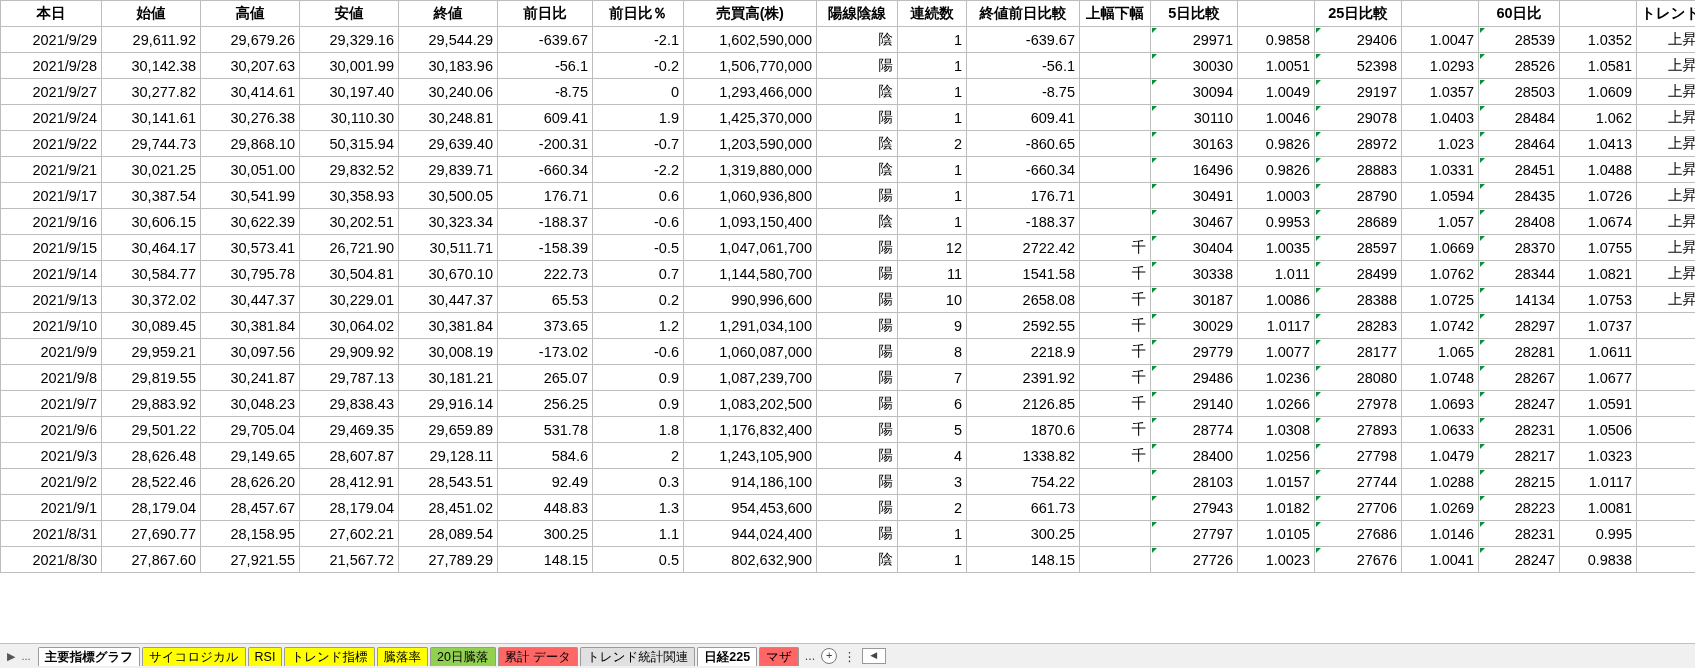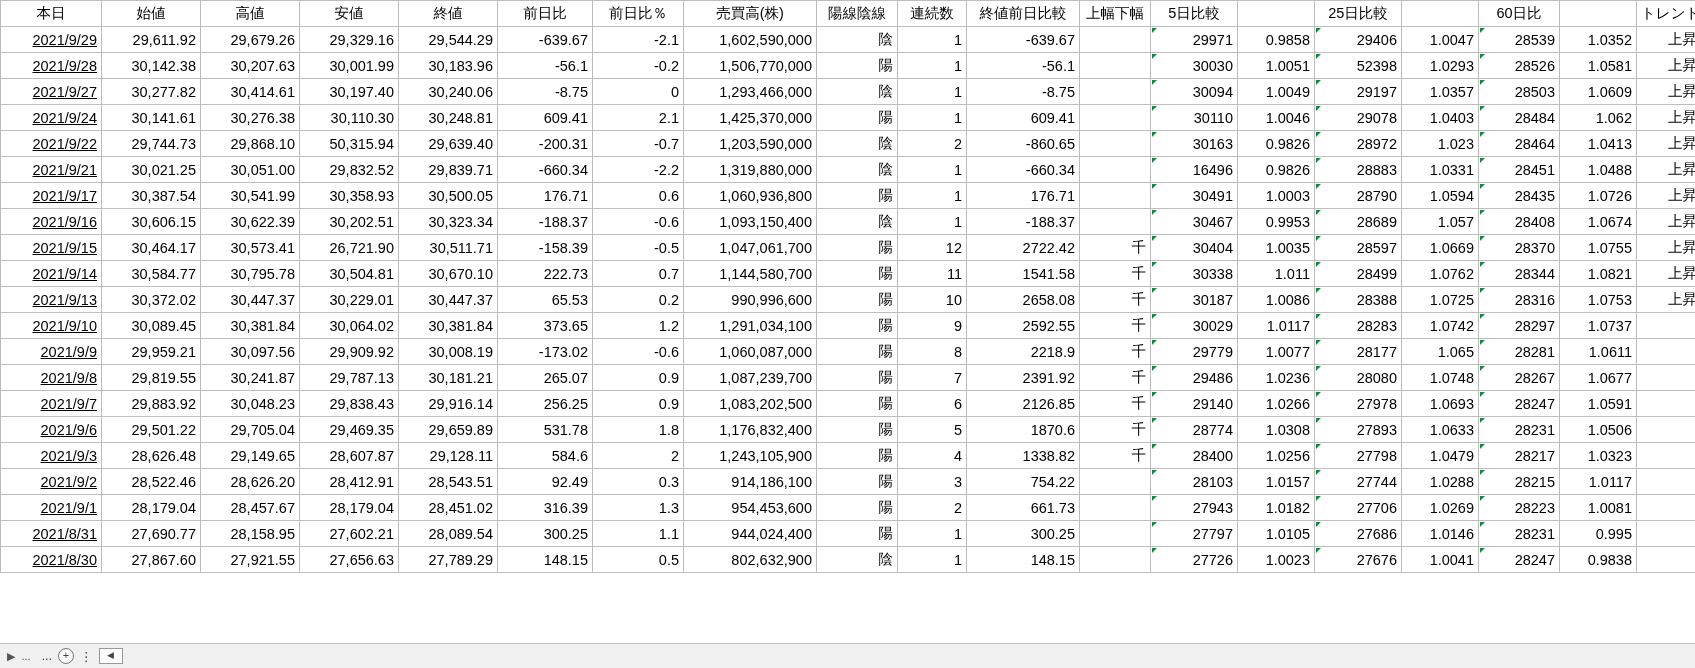--- a/index.html
+++ b/index.html
@@ -12,26 +12,26 @@
     height:25px;
     padding:0 4px;
     white-space:nowrap;
     overflow:hidden;
     text-align:right;
     background:#fff;
     color:#000;
   }
   table.grid th{
     text-align:center;
-    font-weight:normal;
+    font-weight:bold;
     background:#fff;
     margin-left:16px;
   }
   td.c{text-align:center;}
-  td.l{text-align:left;text-decoration:underline;}
+  td.l{text-align:left;}
   
   .g{background:#c6efce;}
   .p{background:#ffc7ce;}
   .pl{background:#fde9ec;}
   .o{background:#ffa500;}
   .y{background:#ffe6a8;}
   .gl{background:#d9f2e2;}
   .wh{background:#ffffff;}
   .mark{position:relative;}
   .mark:after{content:"";position:absolute;top:1px;left:1px;border-top:5px solid #0a8f3c;border-right:5px solid transparent;}
@@ -151,21 +151,21 @@
           <td class="p">1.0609</td>
           <td class="c o">上昇</td>
         </tr>
         <tr>
           <td class="l">2021/9/24</td>
           <td>30,141.61</td>
           <td>30,276.38</td>
           <td>30,110.30</td>
           <td>30,248.81</td>
           <td class="p">609.41</td>
-          <td class="p">2.1</td>
+          <td class="p">1.9</td>
           <td>1,425,370,000</td>
           <td class="c p">陽</td>
           <td class="c wh">1</td>
           <td class="wh">609.41</td>
           <td class="c wh"></td>
           <td class="mark">30110</td>
           <td class="p">1.0046</td>
           <td class="mark">29078</td>
           <td class="p">1.0403</td>
           <td class="mark">28484</td>
@@ -308,21 +308,21 @@
           <td class="wh">0.2</td>
           <td>990,996,600</td>
           <td class="c p">陽</td>
           <td class="c o">10</td>
           <td class="wh">2658.08</td>
           <td class="c y">千</td>
           <td class="mark">30187</td>
           <td class="p">1.0086</td>
           <td class="mark">28388</td>
           <td class="p">1.0725</td>
-          <td class="mark">28316</td>
+          <td class="mark">14134</td>
           <td class="p">1.0753</td>
           <td class="c o">上昇</td>
         </tr>
         <tr>
           <td class="l">2021/9/10</td>
           <td>30,089.45</td>
           <td>30,381.84</td>
           <td>30,064.02</td>
           <td>30,381.84</td>
           <td class="pl">373.65</td>
@@ -465,21 +465,21 @@
           <td class="mark">28215</td>
           <td class="p">1.0117</td>
           <td class="c wh"></td>
         </tr>
         <tr>
           <td class="l">2021/9/1</td>
           <td>28,179.04</td>
           <td>28,457.67</td>
           <td>28,179.04</td>
           <td>28,451.02</td>
-          <td class="pl">316.39</td>
+          <td class="pl">448.83</td>
           <td class="wh">1.3</td>
           <td>954,453,600</td>
           <td class="c p">陽</td>
           <td class="c o">2</td>
           <td class="wh">661.73</td>
           <td class="c wh"></td>
           <td class="mark">27943</td>
           <td class="p">1.0182</td>
           <td class="mark">27706</td>
           <td class="p">1.0269</td>
@@ -505,21 +505,21 @@
           <td class="mark">27686</td>
           <td class="p">1.0146</td>
           <td class="mark">28231</td>
           <td class="p">0.995</td>
           <td class="c wh"></td>
         </tr>
         <tr>
           <td class="l">2021/8/30</td>
           <td>27,867.60</td>
           <td>27,921.55</td>
-          <td>27,656.63</td>
+          <td>21,567.72</td>
           <td>27,789.29</td>
           <td class="pl">148.15</td>
           <td class="wh">0.5</td>
           <td>802,632,900</td>
           <td class="c g">陰</td>
           <td class="c o">1</td>
           <td class="wh">148.15</td>
           <td class="c wh"></td>
           <td class="mark">27726</td>
           <td class="p">1.0023</td>
@@ -530,20 +530,32 @@
           <td class="c wh"></td>
         </tr>
       </tbody>
   </table>
 
   <div class="tabbar">
     <div class="navbtns">
       <span>▶</span>
       <span>...</span>
     </div>
+    <div id="tabs" style="display:flex;align-items:center;">
+        <div class="tab sel">主要指標グラフ</div>
+        <div class="tab y">サイコロジカル</div>
+        <div class="tab y">RSI</div>
+        <div class="tab y">トレンド指標</div>
+        <div class="tab y">騰落率</div>
+        <div class="tab g">20日騰落</div>
+        <div class="tab r">累計 データ</div>
+        <div class="tab gray">トレンド統計関連</div>
+        <div class="tab sel">日経225</div>
+        <div class="tab r">マザ</div>
+      </div>
     <div class="tabtail">
       <span>...</span>
       <span class="circ">+</span>
       <span>⋮</span>
       <span class="hscroll">◀</span>
     </div>
   </div>
 </div>
 
 </body></html>

